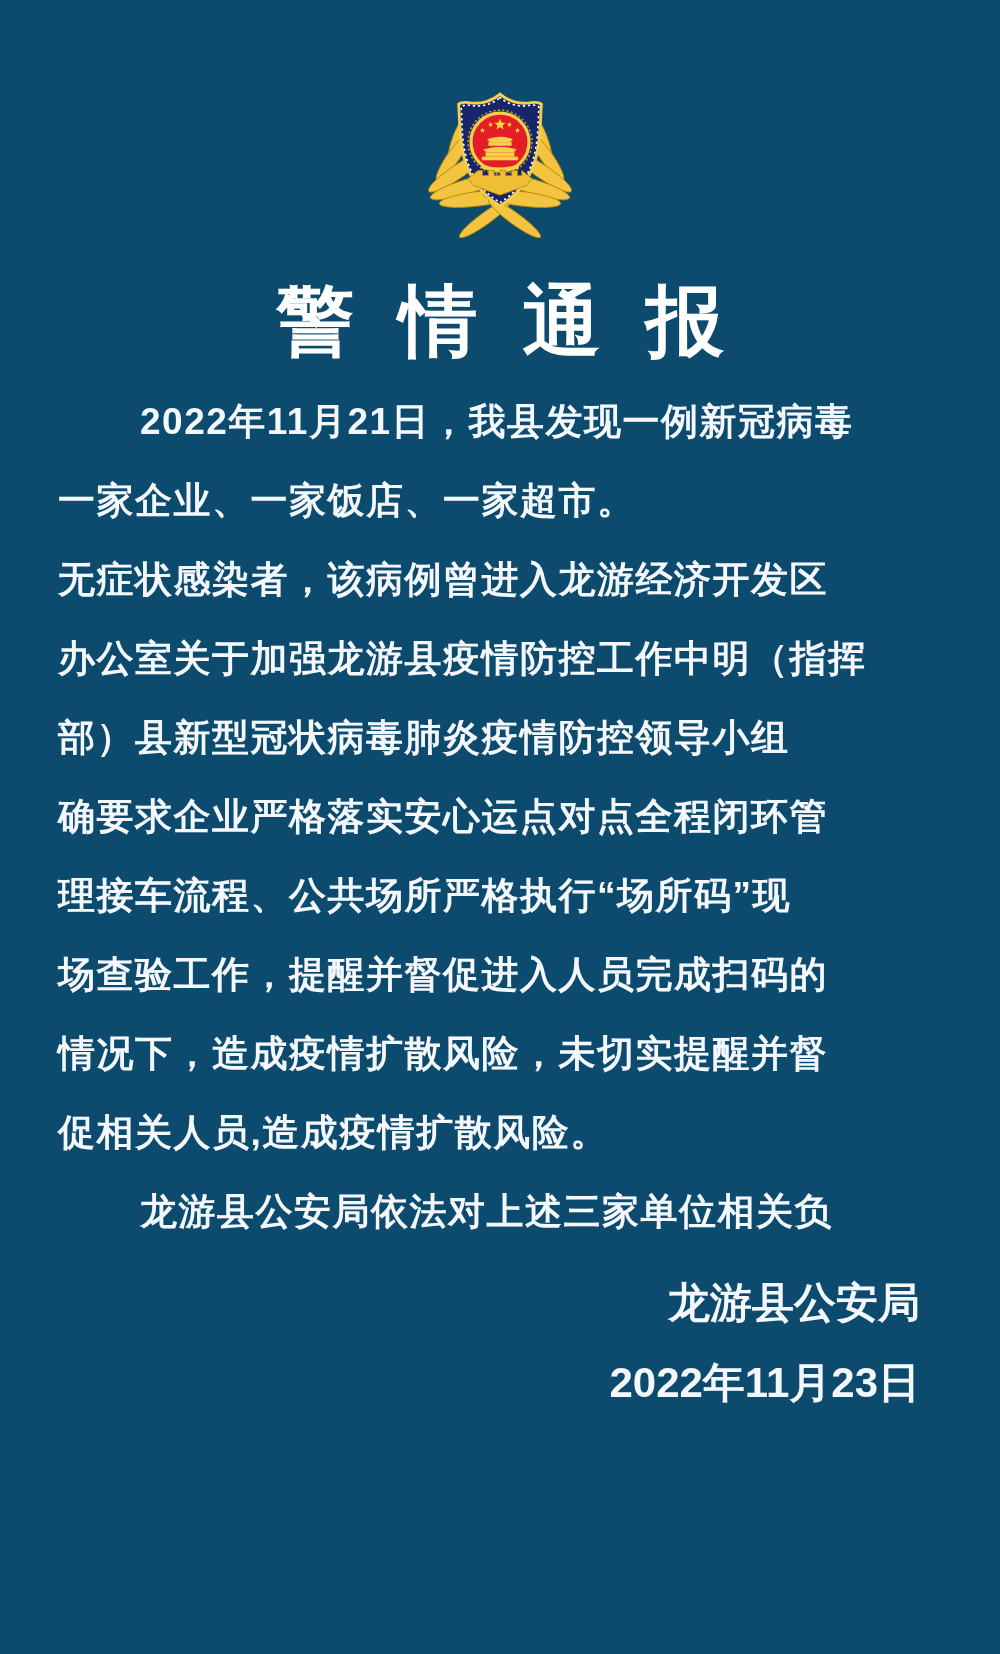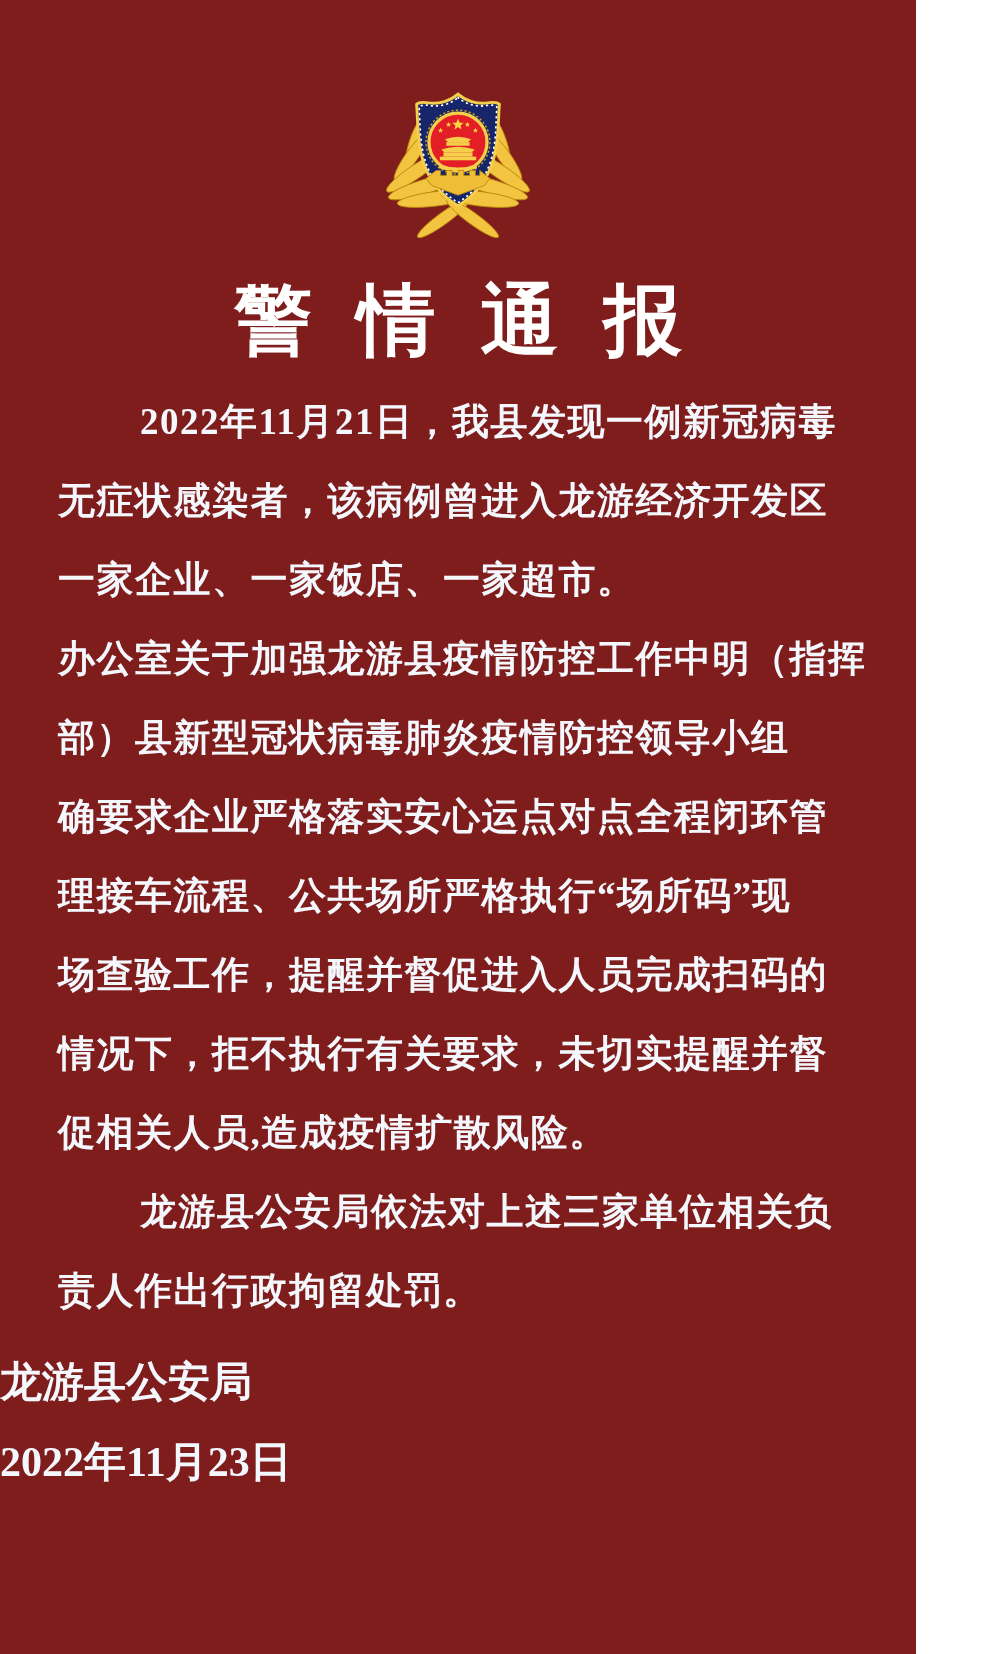--- a/index.html
+++ b/index.html
@@ -1,21 +1,21 @@
 <!DOCTYPE html>
 <html><head>
 <meta charset="utf-8">
 <style>
   html,body { margin:0; padding:0; }
   .page {
     position: relative;
-    width: 916px;
+    width: 1000px;
     height: 1654px;
-    background: #7f1d1d;
-    font-family: Liberation Serif, serif;
+    background: #0c4a6e;
+    font-family: Liberation Sans, sans-serif;
     font-weight: bold;
     color: #f4f8fd;
     overflow: hidden;
   }
   .emblem-wrap {
     display: block;
     margin: 84px auto 0;
     width: 162px;
     height: 154px;
   }
@@ -35,21 +35,22 @@
     letter-spacing: 1.5px;
   }
   .line {
     height: 79px;
     line-height: 79px;
     white-space: nowrap;
   }
   .line.indent { text-indent: 82px; }
   .sign-block {
     margin-top: 12px;
-    padding-right: 112px;
+    padding-right: 80px;
+    text-align: right;
     font-size: 42px;
   }
   .sign-line {
     height: 80px;
     line-height: 80px;
     white-space: nowrap;
   }
 </style>
 </head>
 <body>
@@ -102,31 +103,30 @@
       </g>
 
       <path d="M66,130 L80,119 L86,119 L86,126 L94,126 L94,119 L102,119 L102,126 L110,126 L110,119 L118,119 L118,126 L126,126 L126,119 L134,119 L134,126 L140,126 L140,119 L154,130 L146,140 L110,153 L74,140 Z" fill="#f0be35" stroke="#b8860b" stroke-width="1.2"></path>
     </svg>
   </div>
 
   <div class="notice-title">警情通报</div>
 
   <div class="body-text">
     <div class="line indent">2022年11月21日，我县发现一例新冠病毒</div>
+    <div class="line">一家企业、一家饭店、一家超市。</div>
     <div class="line">无症状感染者，该病例曾进入龙游经济开发区</div>
-    <div class="line">一家企业、一家饭店、一家超市。</div>
     <div class="line">办公室关于加强龙游县疫情防控工作中明（指挥</div>
     <div class="line">部）县新型冠状病毒肺炎疫情防控领导小组</div>
     <div class="line">确要求企业严格落实安心运点对点全程闭环管</div>
     <div class="line">理接车流程、公共场所严格执行“场所码”现</div>
     <div class="line">场查验工作，提醒并督促进入人员完成扫码的</div>
-    <div class="line">情况下，拒不执行有关要求，未切实提醒并督</div>
+    <div class="line">情况下，造成疫情扩散风险，未切实提醒并督</div>
     <div class="line">促相关人员,造成疫情扩散风险。</div>
     <div class="line indent">龙游县公安局依法对上述三家单位相关负</div>
-    <div class="line">责人作出行政拘留处罚。</div>
   </div>
 
   <div class="sign-block">
     <div class="sign-line">龙游县公安局</div>
     <div class="sign-line">2022年11月23日</div>
   </div>
 
 </div>
 
 </body></html>

